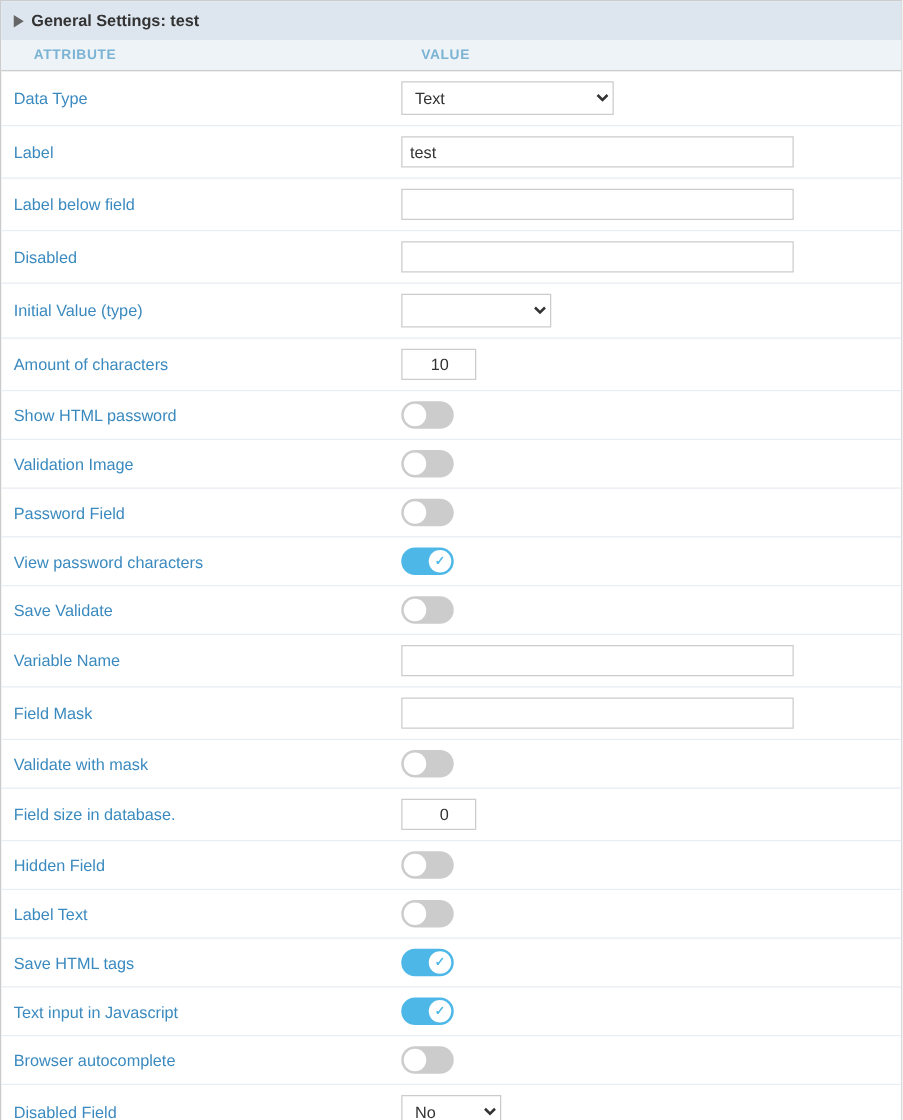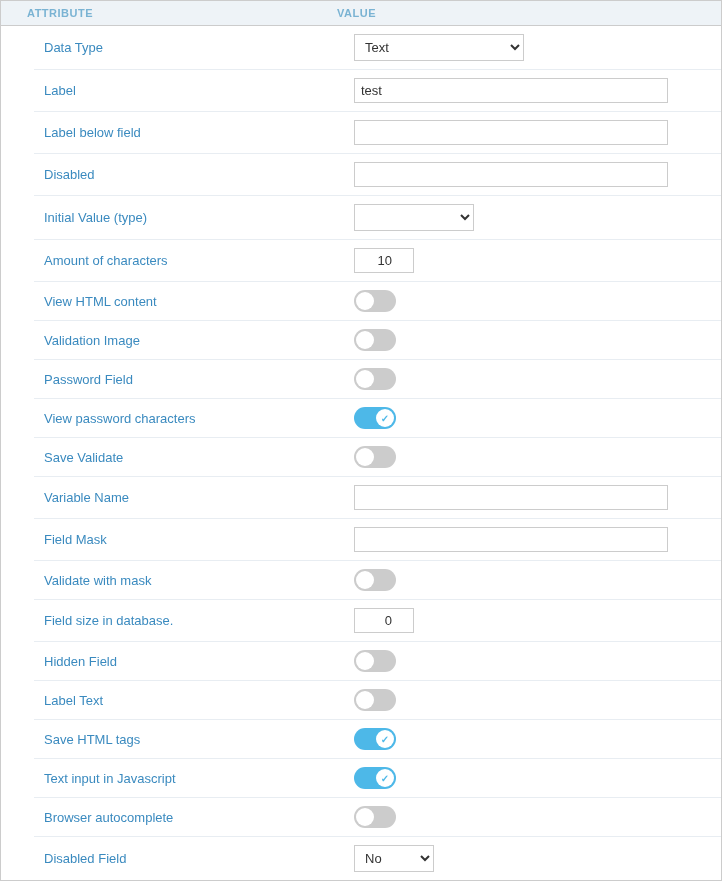--- a/index.html
+++ b/index.html
@@ -44,21 +44,20 @@
       text-transform: uppercase;
       letter-spacing: 0.5px;
     }
     .row {
       display: grid;
       grid-template-columns: 310px 1fr;
       align-items: center;
       padding: 8px 10px;
       border-bottom: 1px solid #e8edf2;
       min-height: 38px;
-      margin-left: 33px;
     }
     .row:last-child { border-bottom: none; }
     .row-label {
       color: #3a8abf;
       font-size: 13px;
     }
     .row-value {
       display: flex;
       align-items: center;
     }
@@ -118,20 +117,24 @@
       content: '✓';
       font-size: 10px;
       color: #4db8e8;
       font-weight: bold;
     }
   </style>
 </head>
 <body>
 
 <div class="panel">
+  <div class="panel-header">
+    <div class="triangle"></div>
+    <span>General Settings: test</span>
+  </div>
   <div class="col-headers">
     <div class="col-header">ATTRIBUTE</div>
     <div class="col-header">VALUE</div>
   </div>
   <div id="rows-container">
       <div class="row">
         <div class="row-label">Data Type</div>
         <div class="row-value">
           <select class="medium"><option value="Text">Text</option></select>
         </div>
@@ -160,21 +163,21 @@
           <select class="mid-sel"><option value=""></option></select>
         </div>
       </div>
       <div class="row">
         <div class="row-label">Amount of characters</div>
         <div class="row-value">
           <input type="number" class="small" value="10" style="">
         </div>
       </div>
       <div class="row">
-        <div class="row-label">View HTML content</div>
+        <div class="row-label">Show HTML password</div>
         <div class="row-value">
           <label class="toggle">
             <div class="toggle-track"></div>
             <div class="toggle-thumb"></div>
           </label>
         </div>
       </div>
       <div class="row">
         <div class="row-label">Validation Image</div>
         <div class="row-value">

